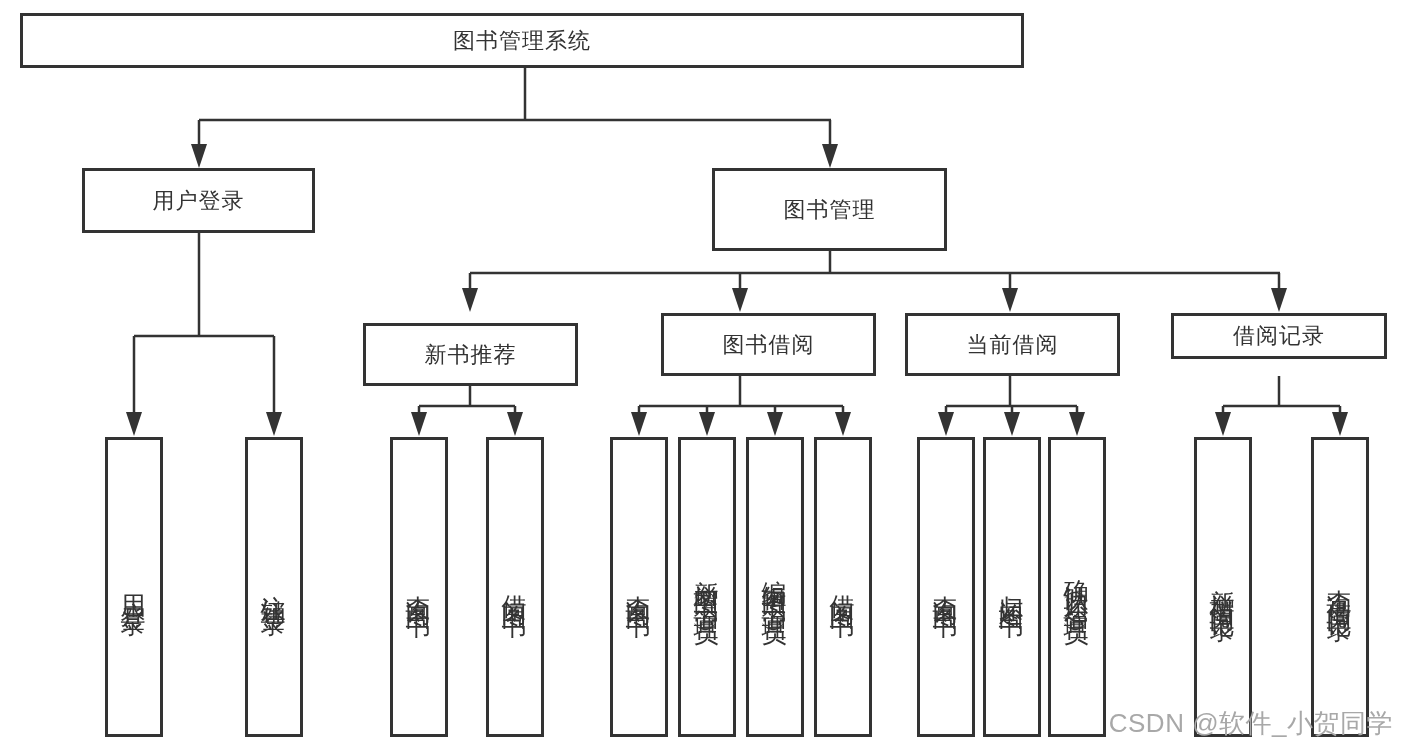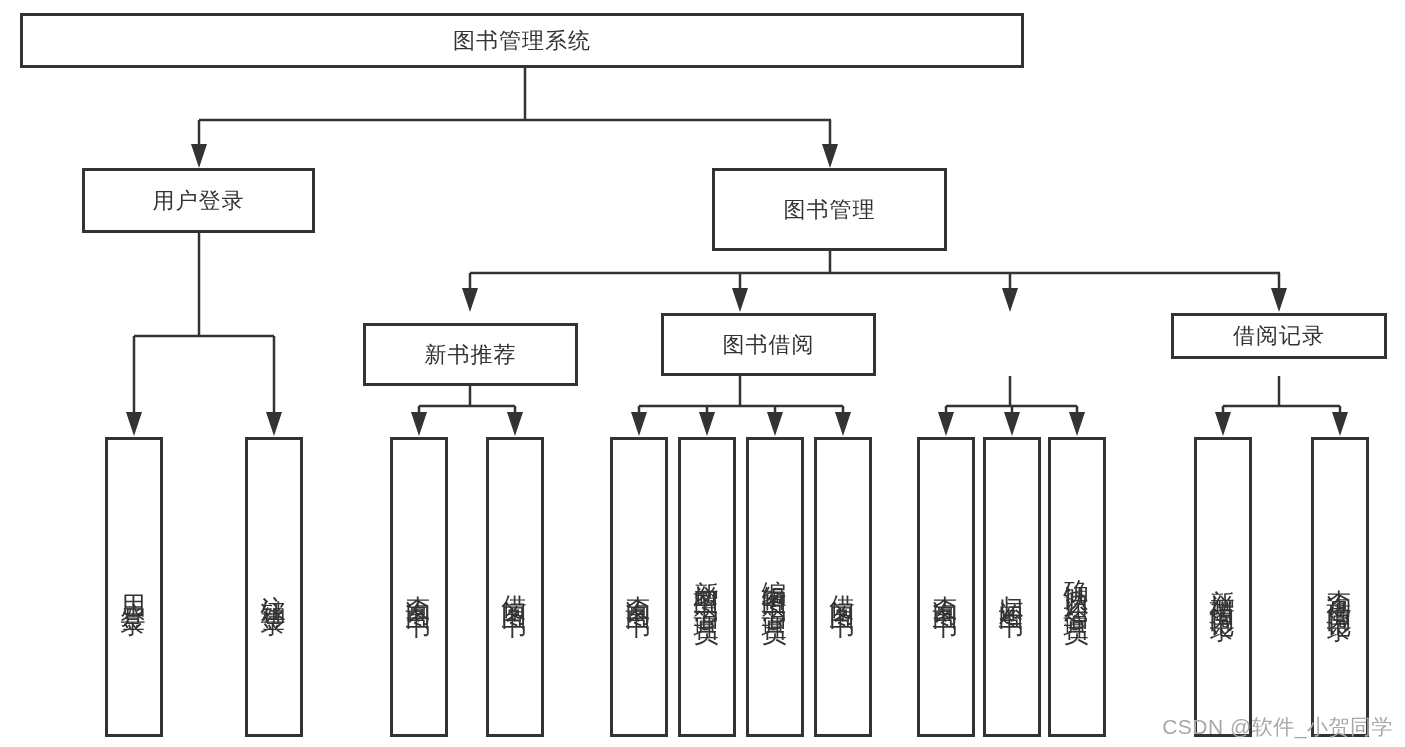--- a/index.html
+++ b/index.html
@@ -32,21 +32,21 @@
   .leaf {
     writing-mode: vertical-rl;
     font-size: 25px;
     letter-spacing: 6px;
     white-space: normal;
   }
   .watermark {
     position: absolute;
     right: 12px;
     bottom: 6px;
-    font-size: 21px;
+    font-size: 26px;
     color: #a8a8a8;
     letter-spacing: 0.5px;
     z-index: 5;
   }
 </style>
 </head>
 <body>
 
 <div class="canvas">
 
@@ -119,20 +119,21 @@
     </g>
   </svg>
 
   <div class="node" style="left:20px; top:13px; width:1004px; height:55px;">图书管理系统</div>
 
   <div class="node" style="left:82px; top:168px; width:233px; height:65px;">用户登录</div>
   <div class="node" style="left:712px; top:168px; width:235px; height:83px;">图书管理</div>
 
   <div class="node" style="left:363px; top:323px; width:215px; height:63px;">新书推荐</div>
   <div class="node" style="left:633px; top:313px; width:215px; height:63px;margin-left:28px;">图书借阅</div>
+  <div class="node" style="left:905px; top:313px; width:215px; height:63px;">当前借阅</div>
   <div class="node" style="left:1171px; top:313px; width:216px; height:46px;">借阅记录</div>
 
   <div class="node leaf" style="left:105px; top:437px; width:58px; height:300px;">用户登录</div>
   <div class="node leaf" style="left:245px; top:437px; width:58px; height:300px;">注销登录</div>
   <div class="node leaf" style="left:390px; top:437px; width:58px; height:300px;">查询图书</div>
   <div class="node leaf" style="left:486px; top:437px; width:58px; height:300px;">借阅图书</div>
   <div class="node leaf" style="left:610px; top:437px; width:58px; height:300px;">查询图书</div>
   <div class="node leaf" style="left:678px; top:437px; width:58px; height:300px;">新增图书（管理员）</div>
   <div class="node leaf" style="left:746px; top:437px; width:58px; height:300px;">编辑图书（管理员）</div>
   <div class="node leaf" style="left:814px; top:437px; width:58px; height:300px;">借阅图书</div>

